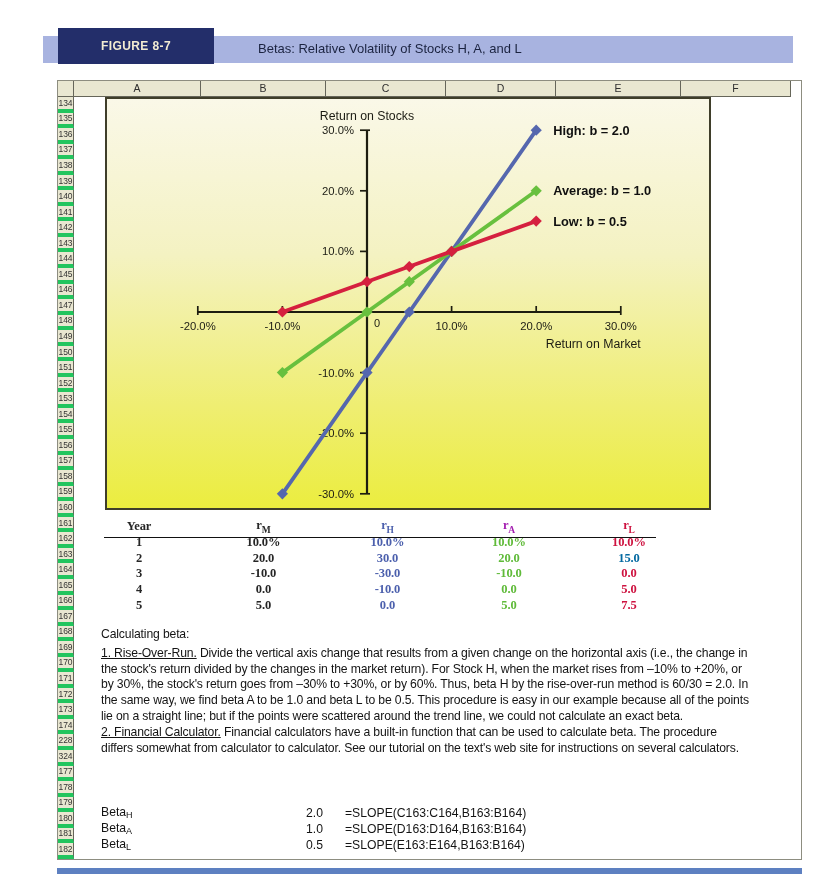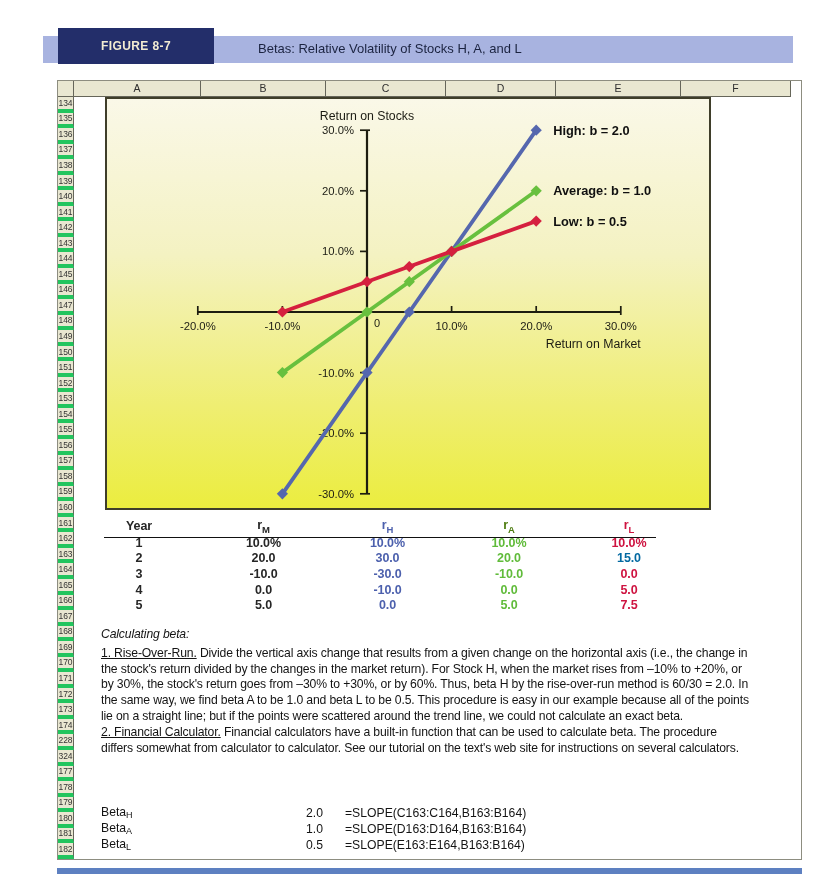--- a/index.html
+++ b/index.html
@@ -23,28 +23,28 @@
       display:flex;align-items:center;justify-content:center;}
   
   #chart{position:absolute;left:47px;top:16px;width:606px;height:413px;box-sizing:border-box;
          border:2px solid #3f3e2a;
          background:linear-gradient(#faf8e8 0%,#f4f2c2 38%,#efee72 75%,#ebed3f 100%);}
   #chart svg{display:block;}
   svg text{font-family:"Liberation Sans",sans-serif;}
   
   #rtable{position:absolute;left:19px;top:436px;width:612px;}
   .trow{display:flex;height:15.6px;align-items:center;}
-  .tcell{text-align:center;font-weight:700;font-size:12.5px;letter-spacing:-.1px;}
+  .tcell{text-align:center;font-weight:700;font-size:12.5px;letter-spacing:-.1px;font-family:Liberation Serif, serif;}
   .tcell sub{font-size:9.5px;}
   #table-underline{position:absolute;left:46px;top:456px;width:552px;border-bottom:1.6px solid #111;}
   
   #notes{position:absolute;left:43px;top:546px;width:650px;font-size:12.2px;line-height:15.8px;
          color:#141414;letter-spacing:-.15px;}
   #notes p{margin:0;}
-  #notes .heading{margin-bottom:3px;font-style:italic;}
+  #notes .heading{margin-bottom:3px;}
   .lead{text-decoration:underline;}
   
   #betas{position:absolute;left:43px;top:724px;font-size:12.2px;color:#141414;}
   .brow{display:grid;grid-template-columns:62px 160px 22px auto;height:15.9px;align-items:center;}
   .bval{text-align:right;}
   .bsub{font-size:9px;vertical-align:-2px;}
   
   #bottombar{position:absolute;left:57px;top:868px;width:745px;height:6px;background:#5d80c1;}
 </style>
 </head>
@@ -171,21 +171,21 @@
           <path d="M 429.20000000000005 116.50000000000001 L 434.80000000000007 122.10000000000001 L 429.20000000000005 127.7 L 423.6 122.10000000000001 Z" fill="#d5203f"></path>
           <text x="446.20000000000005" y="126.60000000000001" font-size="12.8" font-weight="bold" fill="#101010">Low: b = 0.5</text>
         </svg>
     </div>
 
     <div id="rtable">
         <div class="trow" style="height: 18px;">
           <div class="tcell" style="width: 124px; color: rgb(38, 38, 38);">Year</div>
           <div class="tcell" style="width: 125px; color: rgb(38, 38, 38);">r<sub>M</sub></div>
           <div class="tcell" style="width: 123px; color: rgb(76, 96, 173);">r<sub>H</sub></div>
-          <div class="tcell" style="width: 120px; color: #4d7c0f;">r<sub>A</sub></div>
+          <div class="tcell" style="width: 120px; color: #a21caf;">r<sub>A</sub></div>
           <div class="tcell" style="width: 120px; color: rgb(206, 19, 64);">r<sub>L</sub></div>
         </div>
         <div class="trow">
           <div class="tcell" style="width: 124px; color: rgb(38, 38, 38);">1</div>
           <div class="tcell" style="width: 125px; color: rgb(38, 38, 38);">10.0%</div>
           <div class="tcell" style="width: 123px; color: rgb(76, 96, 173);">10.0%</div>
           <div class="tcell" style="width: 120px; color: rgb(96, 187, 58);">10.0%</div>
           <div class="tcell" style="width: 120px; color: rgb(206, 19, 64);">10.0%</div>
         </div>
         <div class="trow">

